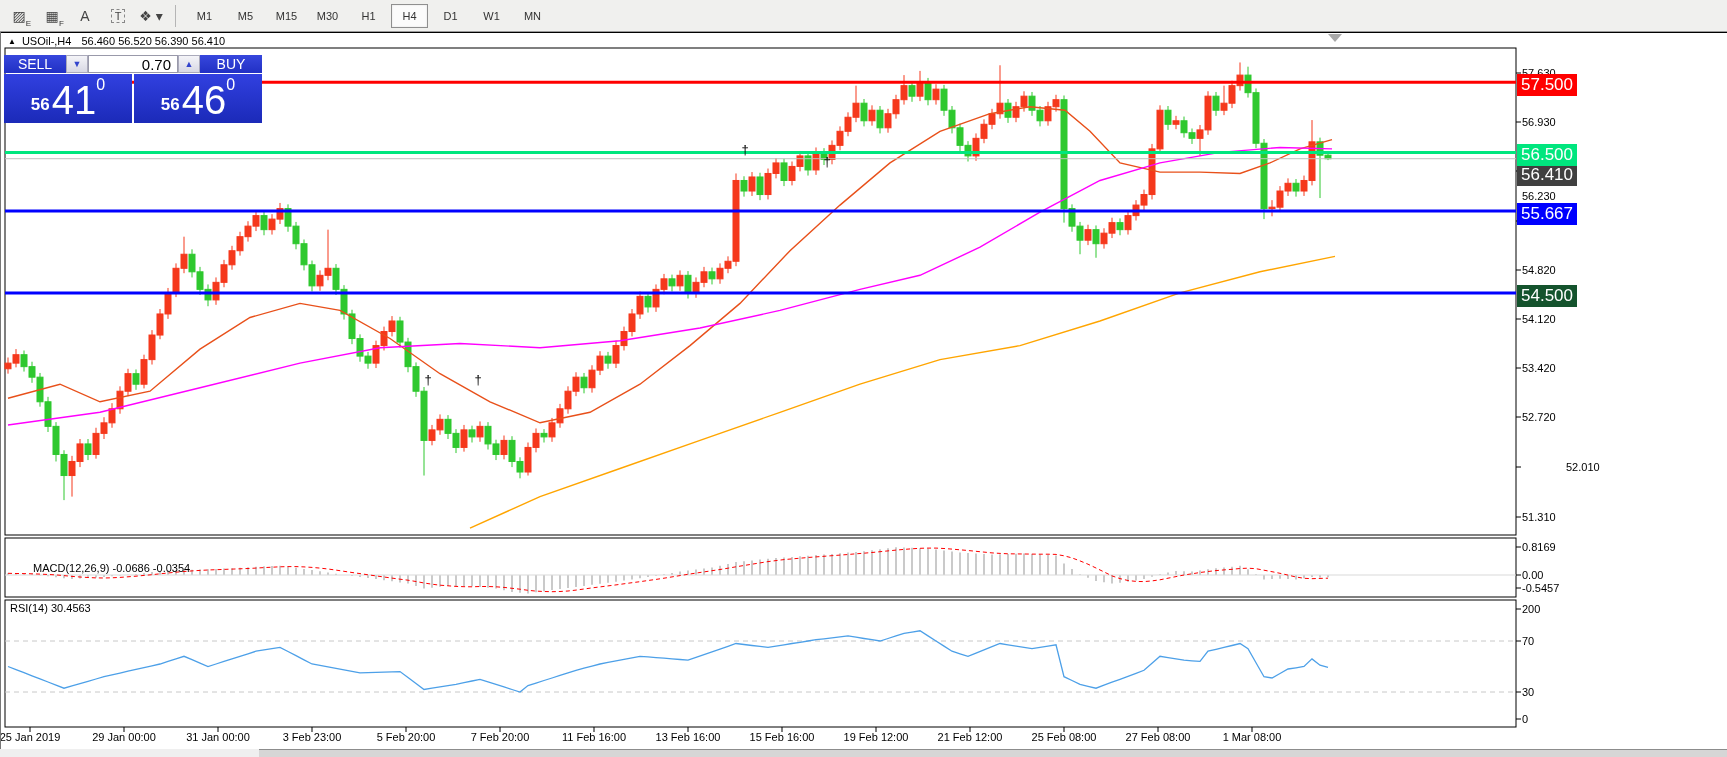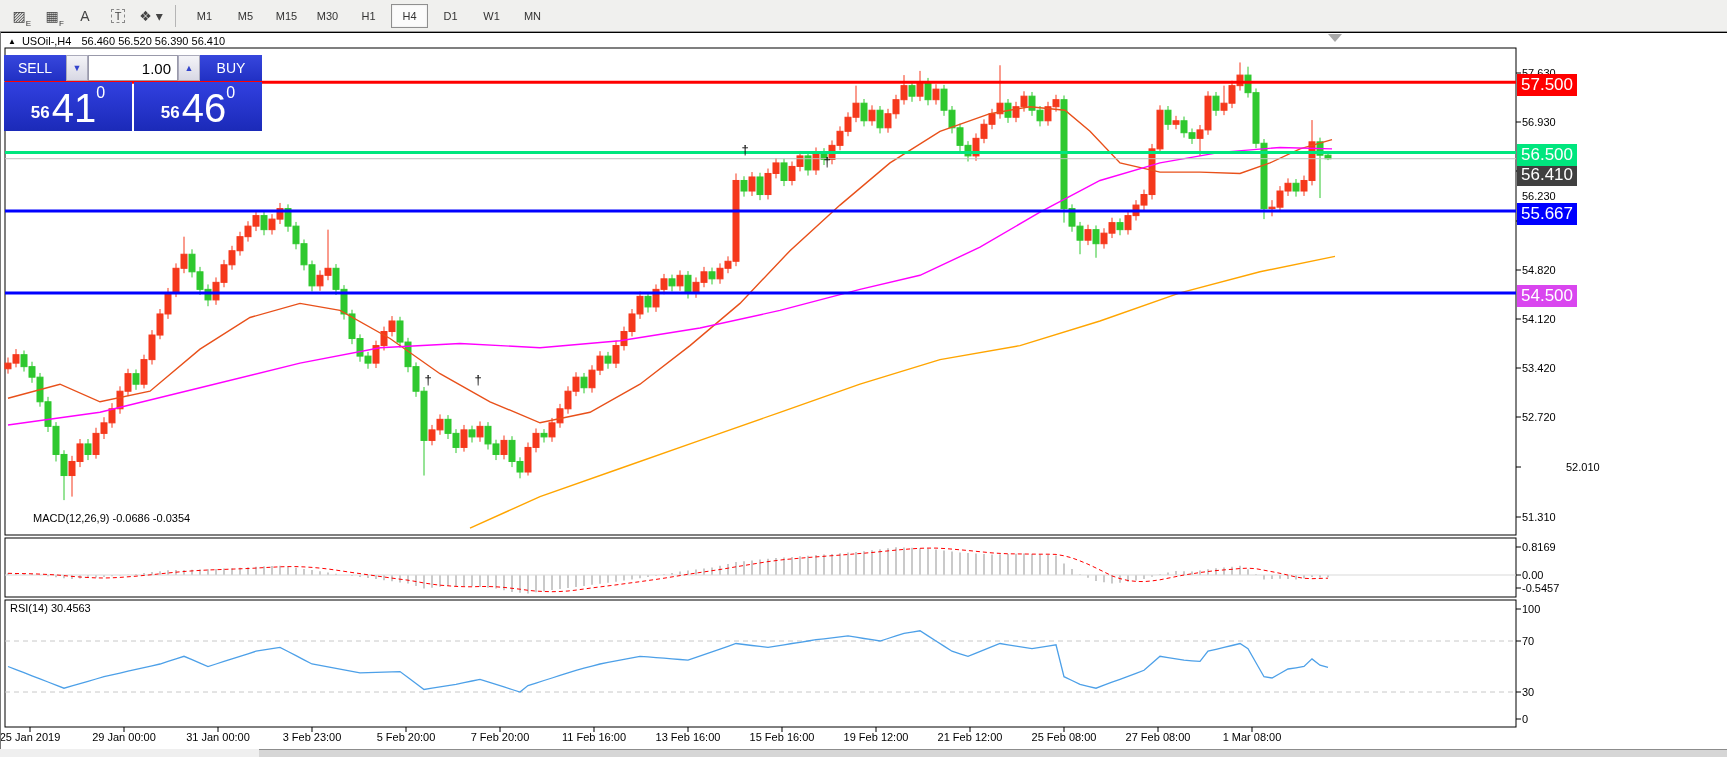--- a/index.html
+++ b/index.html
@@ -17,21 +17,21 @@
   #header-strip{position:absolute;left:0;top:32px;width:1727px;height:16px;background:#fff;border-top:1px solid #000;display:flex;align-items:center;font-size:11px;color:#000;}
   #header-strip .tri{font-size:8px;margin:0 6px 0 8px;}
   #header-strip .ohlc{margin-left:10px;}
   
   #chart-svg{position:absolute;left:0;top:0;}
   .axis-label{position:absolute;left:1522px;font-size:11px;color:#000;transform:translateY(-6px);white-space:nowrap;}
   .axis-badge{position:absolute;left:1517px;font-size:17px;color:#fff;padding:1px 4px 1px 4px;min-width:48px;transform:translateY(-8px);white-space:nowrap;}
   .time-label{position:absolute;top:731px;font-size:11px;color:#000;transform:translateX(-50%);white-space:nowrap;}
   
   #trade-panel{position:absolute;left:4px;top:55px;width:258px;height:75px;font-family:"Liberation Sans",sans-serif;}
-  #tp-row1{display:flex;height:26px;}
+  #tp-row1{display:flex;height:18px;}
   .tp-side-btn{width:62px;background:linear-gradient(#3747dd,#2130c4);color:#fff;font-size:14px;display:flex;align-items:center;justify-content:center;}
   .tp-spin{width:20px;background:linear-gradient(#f4f4f8,#d8d8e4);border:1px solid #aab;color:#3344cc;font-size:9px;display:flex;align-items:center;justify-content:center;}
   #tp-volume{flex:1;background:#fff;border:1px solid #99a;color:#000;font-size:15px;display:flex;align-items:center;justify-content:flex-end;padding-right:6px;}
   #tp-row2{display:flex;height:49px;margin-top:1px;}
   .tp-price{flex:1;background:linear-gradient(#3140e0,#1b2ab8);color:#fff;display:flex;align-items:flex-end;justify-content:center;padding-bottom:3px;}
   .tp-price + .tp-price{margin-left:2px;}
   .tp-small{font-size:17px;font-weight:bold;line-height:30px;}
   .tp-big{font-size:40px;line-height:40px;font-weight:normal;margin-left:2px;}
   .tp-sup{font-size:16px;line-height:14px;align-self:flex-start;margin-top:4px;}
   
@@ -643,69 +643,69 @@
       <line x1="1158" y1="727" x2="1158" y2="732" stroke="#000"></line>
       <line x1="1252" y1="727" x2="1252" y2="732" stroke="#000"></line>
     </svg>
 
   <div id="shift-marker"></div>
 
   <div id="trade-panel">
     <div id="tp-row1">
       <div class="tp-side-btn">SELL</div>
       <div class="tp-spin">▼</div>
-      <div id="tp-volume">1.00</div>
+      <div id="tp-volume">0.70</div>
       <div class="tp-spin">▲</div>
       <div class="tp-side-btn">BUY</div>
     </div>
     <div id="tp-row2">
       <div class="tp-price">
         <span class="tp-small">56</span>
         <span class="tp-big">41</span>
         <span class="tp-sup">0</span>
       </div>
       <div class="tp-price">
         <span class="tp-small">56</span>
         <span class="tp-big">46</span>
         <span class="tp-sup">0</span>
       </div>
     </div>
   </div>
 
 
-  <div class="panel-label" style="top:512px;padding-left:23px;">
+  <div class="panel-label" style="top:562px;padding-left:23px;">
     <span>MACD(12,26,9)</span> <span>-0.0686 -0.0354</span>
   </div>
   <div class="panel-label" style="top:602px;">
     <span>RSI(14)</span> <span>30.4563</span>
   </div>
 
   <div id="price-axis">
       <div class="axis-label" style="top: 73px;">57.630</div>
       <div class="axis-label" style="top: 122px;">56.930</div>
       <div class="axis-label" style="top: 171px; margin-top: 25px;">56.230</div>
       <div class="axis-label" style="top: 221px;">55.520</div>
       <div class="axis-label" style="top: 270px;">54.820</div>
       <div class="axis-label" style="top: 319px;">54.120</div>
       <div class="axis-label" style="top: 368px;">53.420</div>
       <div class="axis-label" style="top: 417px;">52.720</div>
       <div class="axis-label" style="top: 467px; padding-left: 44px;">52.010</div>
       <div class="axis-label" style="top: 517px;">51.310</div>
       <div class="axis-label" style="top: 547px;">0.8169</div>
       <div class="axis-label" style="top: 575px;">0.00</div>
       <div class="axis-label" style="top: 588px;">-0.5457</div>
-      <div class="axis-label" style="top: 609px;">100</div>
+      <div class="axis-label" style="top: 609px;">200</div>
       <div class="axis-label" style="top: 641px;">70</div>
       <div class="axis-label" style="top: 692px;">30</div>
       <div class="axis-label" style="top: 719px;">0</div>
       <div class="axis-badge" style="top: 172px; background: #404040;">56.410</div>
       <div class="axis-badge" style="top: 82px; background: rgb(255, 0, 0);">57.500</div>
       <div class="axis-badge" style="top: 152px; background: rgb(0, 230, 126);">56.500</div>
       <div class="axis-badge" style="top: 211px; background: rgb(0, 0, 255);">55.667</div>
-      <div class="axis-badge" style="top: 293px; background: #d946ef;">54.500</div>
+      <div class="axis-badge" style="top: 293px; background: #14532d;">54.500</div>
     </div>
   <div id="time-axis">
       <div class="time-label" style="left: 30px;">25 Jan 2019</div>
       <div class="time-label" style="left: 124px;">29 Jan 00:00</div>
       <div class="time-label" style="left: 218px;">31 Jan 00:00</div>
       <div class="time-label" style="left: 312px;">3 Feb 23:00</div>
       <div class="time-label" style="left: 406px;">5 Feb 20:00</div>
       <div class="time-label" style="left: 500px;">7 Feb 20:00</div>
       <div class="time-label" style="left: 594px;">11 Feb 16:00</div>
       <div class="time-label" style="left: 688px;">13 Feb 16:00</div>

